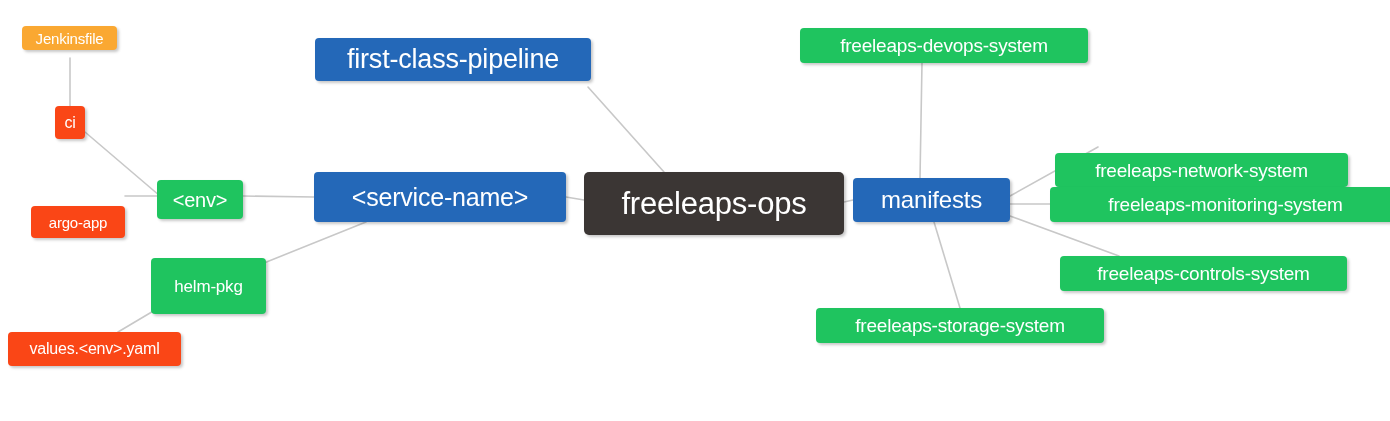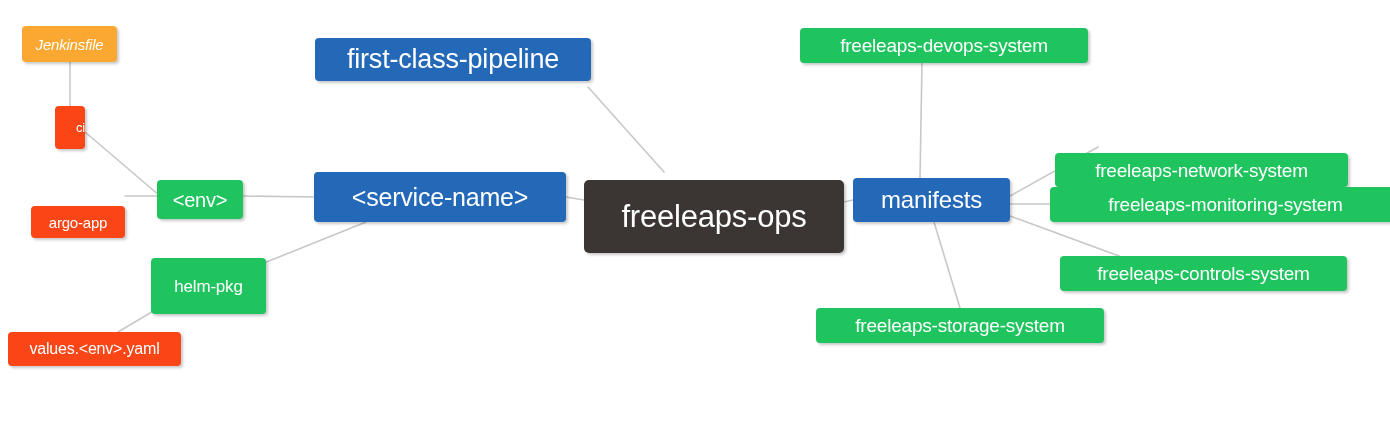--- a/index.html
+++ b/index.html
@@ -65,45 +65,45 @@
       <line x1="588" y1="87" x2="664" y2="172" stroke="#c8c8c8" stroke-width="1.6" stroke-linecap="round"></line>
       <line x1="566" y1="197" x2="584" y2="200" stroke="#c8c8c8" stroke-width="1.6" stroke-linecap="round"></line>
       <line x1="844" y1="202" x2="853" y2="200" stroke="#c8c8c8" stroke-width="1.6" stroke-linecap="round"></line>
       <line x1="920" y1="178" x2="922" y2="63" stroke="#c8c8c8" stroke-width="1.6" stroke-linecap="round"></line>
       <line x1="1010" y1="196" x2="1098" y2="147" stroke="#c8c8c8" stroke-width="1.6" stroke-linecap="round"></line>
       <line x1="1010" y1="204" x2="1050" y2="204" stroke="#c8c8c8" stroke-width="1.6" stroke-linecap="round"></line>
       <line x1="1010" y1="216" x2="1119" y2="256" stroke="#c8c8c8" stroke-width="1.6" stroke-linecap="round"></line>
       <line x1="934" y1="222" x2="960" y2="308" stroke="#c8c8c8" stroke-width="1.6" stroke-linecap="round"></line>
     </svg>
   <div id="node-layer">
-      <div class="node" style="left: 22px; top: 26px; width: 95px; height: 36px; background: rgb(250, 168, 50); font-size: 15px; font-style: italic;">
+      <div class="node" style="left: 22px; top: 26px; width: 95px; height: 24px; background: rgb(250, 168, 50); font-size: 15px;">
         <span class="node-label">Jenkinsfile</span>
       </div>
-      <div class="node" style="left: 55px; top: 106px; width: 30px; height: 43px; background: rgb(250, 70, 22); font-size: 13px; justify-content: flex-end;">
+      <div class="node" style="left: 55px; top: 106px; width: 30px; height: 33px; background: rgb(250, 70, 22); font-size: 16px;">
         <span class="node-label">ci</span>
       </div>
       <div class="node" style="left: 31px; top: 179px; width: 94px; height: 32px; background: rgb(250, 70, 22); font-size: 15px; margin-top: 27px;">
         <span class="node-label">argo-app</span>
       </div>
       <div class="node" style="left: 157px; top: 180px; width: 86px; height: 39px; background: rgb(31, 196, 95); font-size: 20px;">
         <span class="node-label">&lt;env&gt;</span>
       </div>
       <div class="node" style="left: 151px; top: 258px; width: 115px; height: 56px; background: rgb(31, 196, 95); font-size: 17px; justify-content: center;">
         <span class="node-label">helm-pkg</span>
       </div>
       <div class="node" style="left: 8px; top: 332px; width: 173px; height: 34px; background: rgb(250, 70, 22); font-size: 16px;">
         <span class="node-label">values.&lt;env&gt;.yaml</span>
       </div>
       <div class="node" style="left: 315px; top: 38px; width: 276px; height: 43px; background: rgb(36, 104, 184); font-size: 27px;">
         <span class="node-label">first-class-pipeline</span>
       </div>
       <div class="node" style="left: 314px; top: 172px; width: 252px; height: 50px; background: rgb(36, 104, 184); font-size: 25px;">
         <span class="node-label">&lt;service-name&gt;</span>
       </div>
-      <div class="node root" style="left: 584px; top: 180px; width: 260px; height: 73px; background: rgb(59, 54, 52); font-size: 31px;">
+      <div class="node root" style="left: 584px; top: 172px; width: 260px; height: 63px; background: rgb(59, 54, 52); font-size: 31px;">
         <span class="node-label">freeleaps-ops</span>
       </div>
       <div class="node" style="left: 853px; top: 178px; width: 157px; height: 44px; background: rgb(36, 104, 184); font-size: 24px;">
         <span class="node-label">manifests</span>
       </div>
       <div class="node" style="left: 800px; top: 28px; width: 288px; height: 35px; background: rgb(31, 196, 95); font-size: 19px;">
         <span class="node-label">freeleaps-devops-system</span>
       </div>
       <div class="node" style="left: 1055px; top: 113px; width: 293px; height: 34px; background: rgb(31, 196, 95); font-size: 19px; margin-top: 40px;">
         <span class="node-label">freeleaps-network-system</span>

